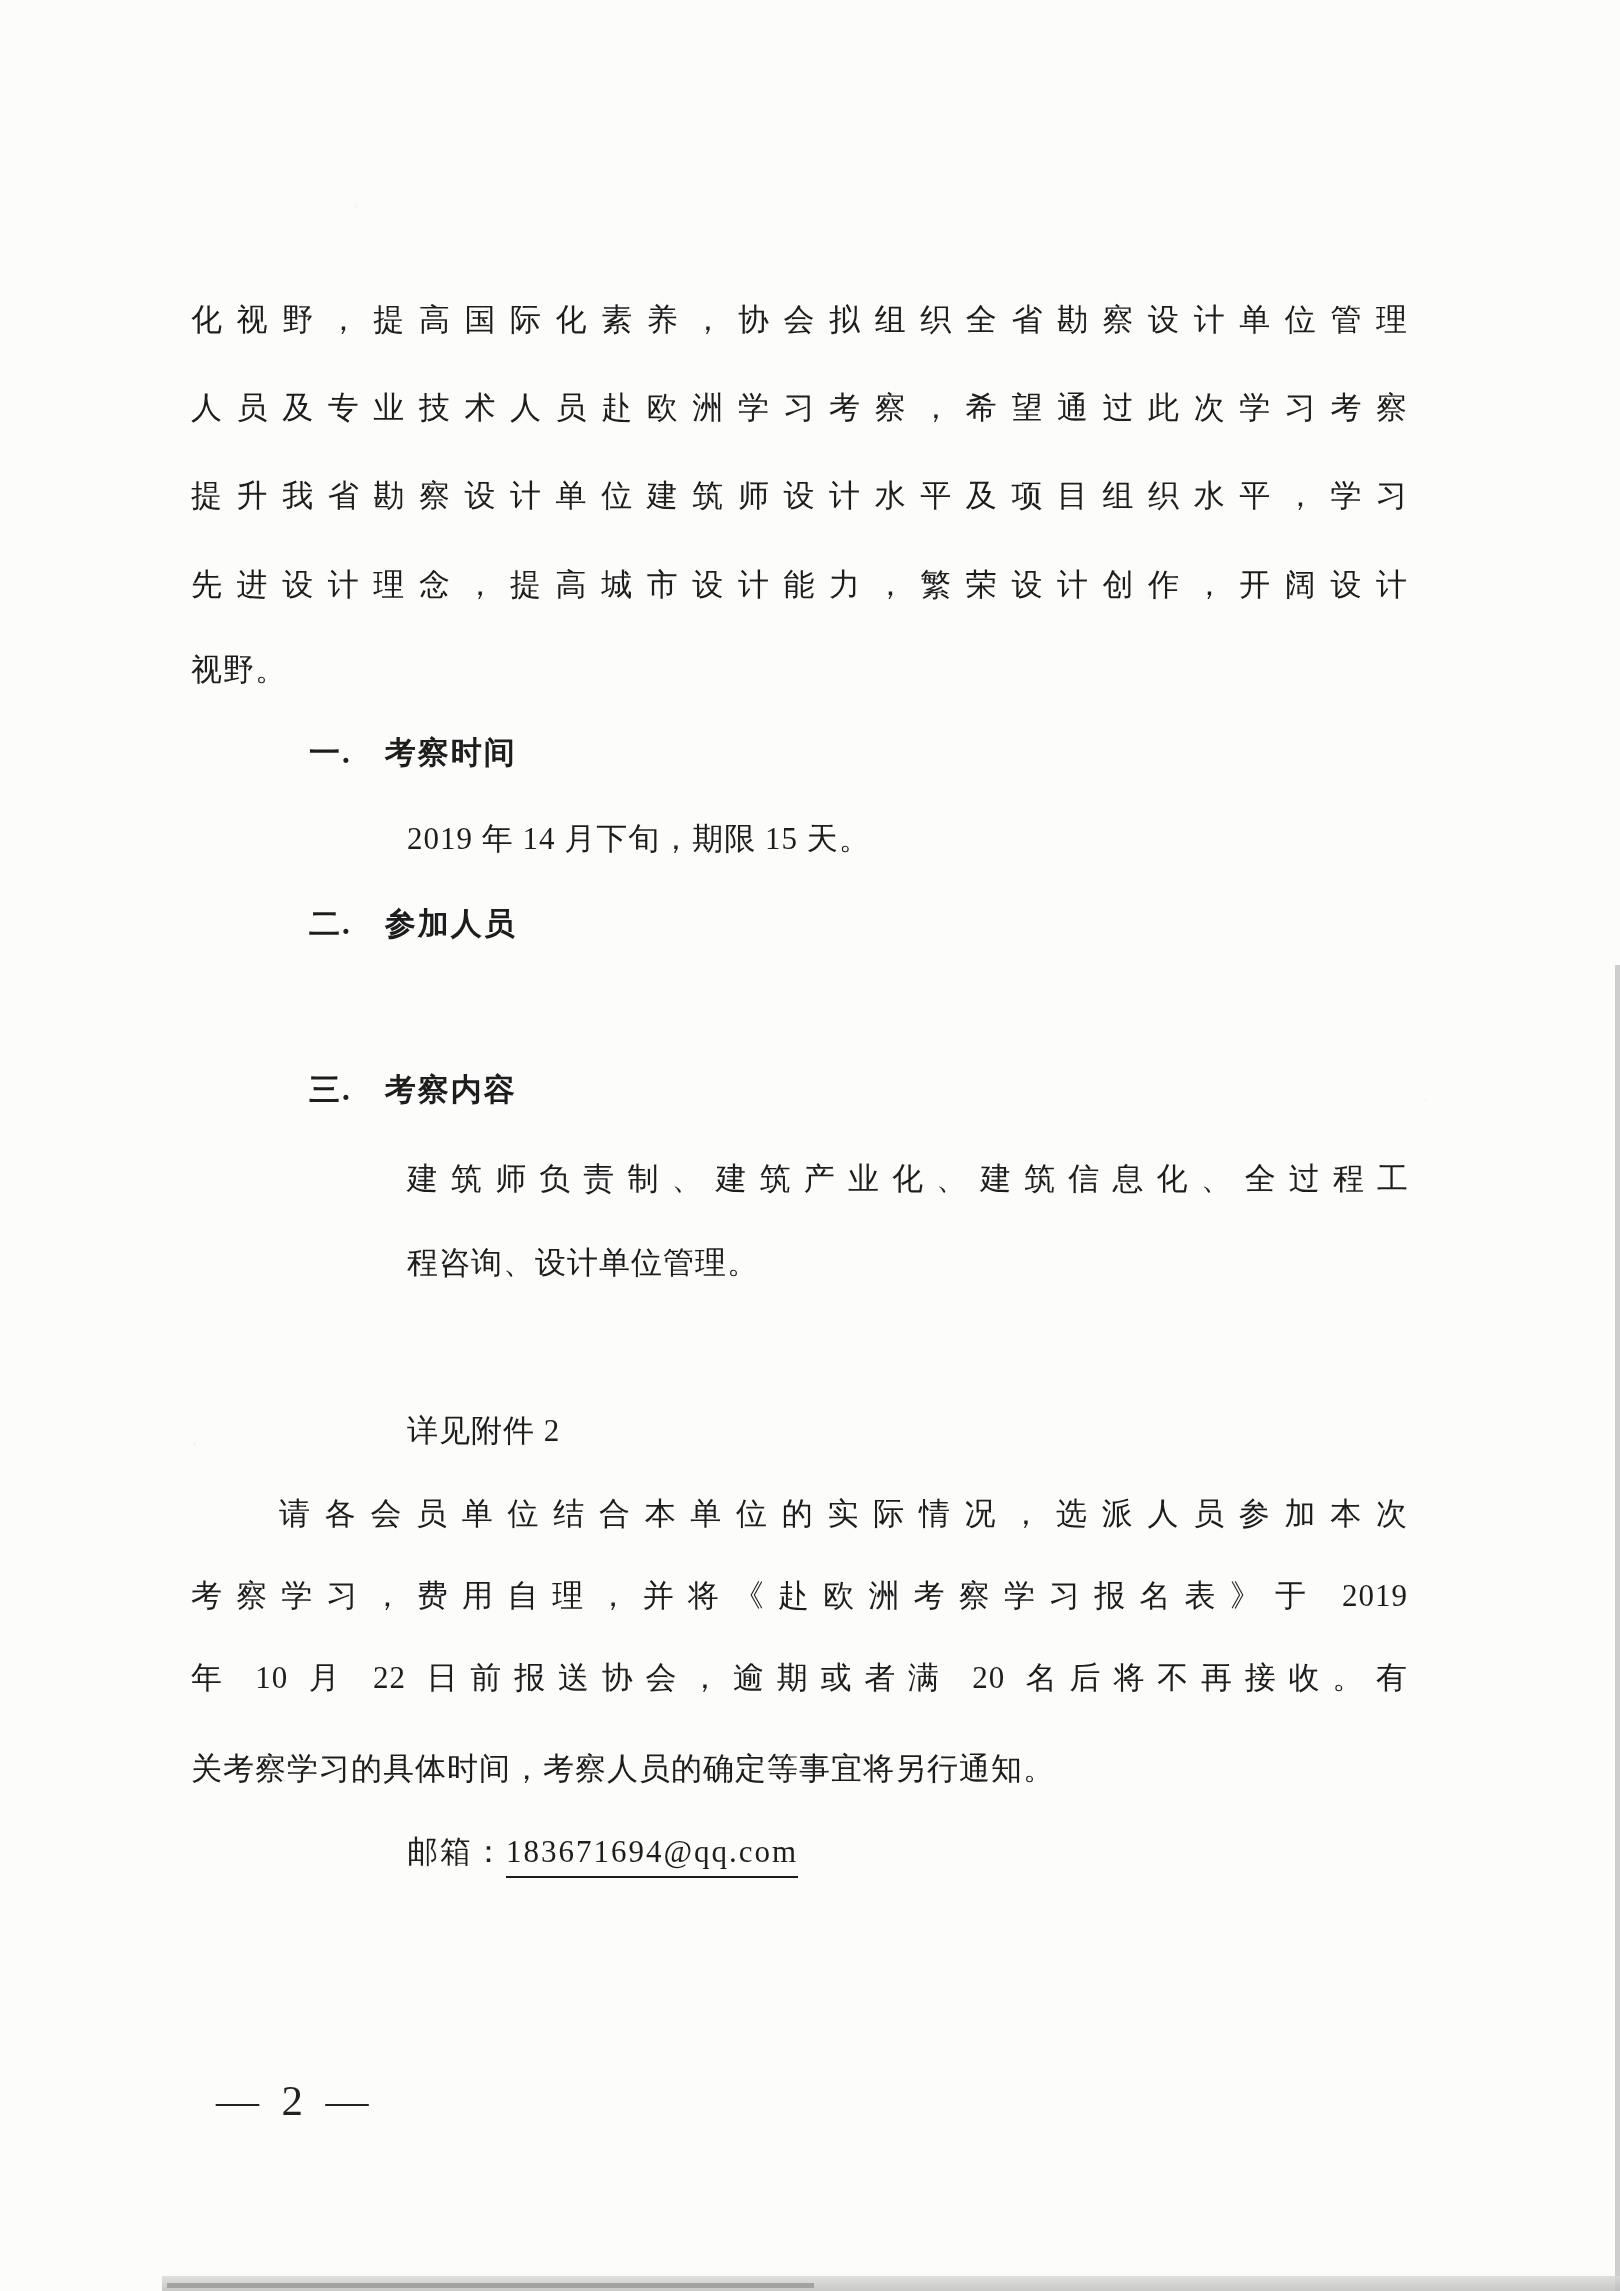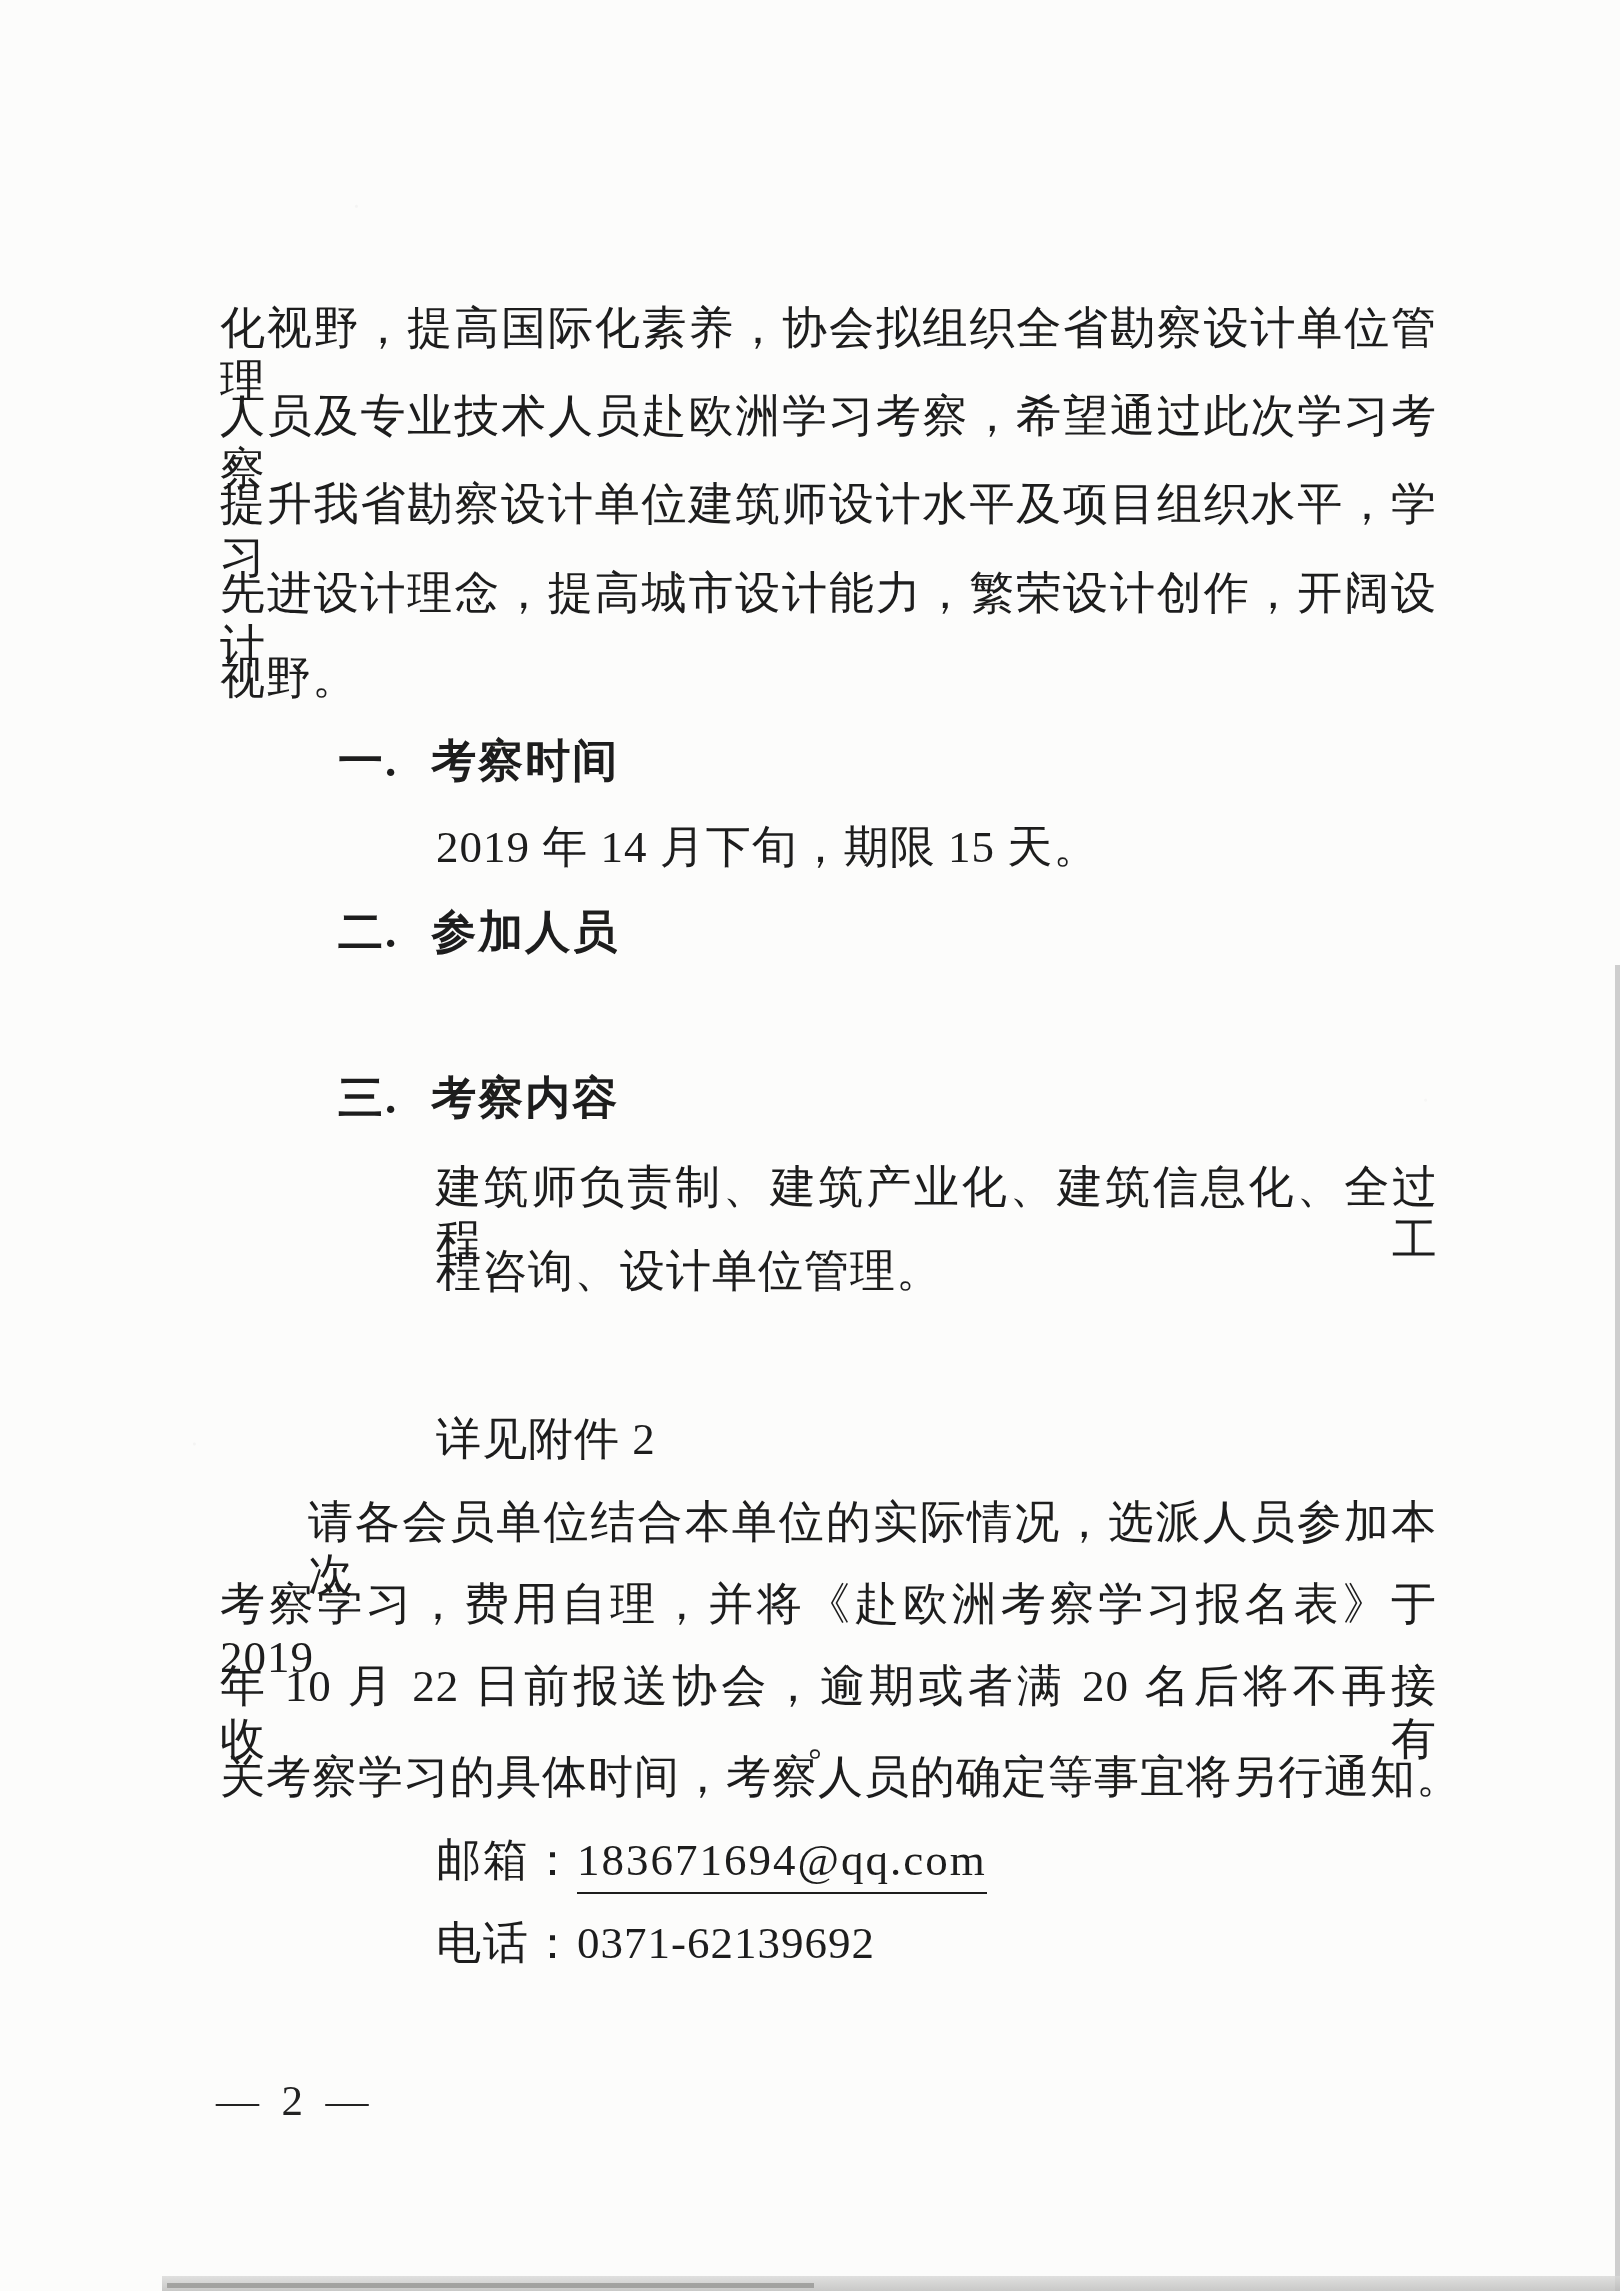--- a/index.html
+++ b/index.html
@@ -15,26 +15,25 @@
     position:absolute;inset:0;
     background:
       radial-gradient(circle at 22% 9%, rgba(0,0,0,0.03) 0 1px, transparent 2px),
       radial-gradient(circle at 71% 26%, rgba(0,0,0,0.03) 0 1px, transparent 2px),
       radial-gradient(circle at 12% 63%, rgba(0,0,0,0.03) 0 1px, transparent 2px),
       radial-gradient(circle at 88% 48%, rgba(0,0,0,0.025) 0 1px, transparent 2px),
       #fcfcfb;
   }
   .line{
     position:absolute;
-    font-size:45px;
+    font-size:31px;
     line-height:1.18;
     letter-spacing:1px;
     white-space:nowrap;
     color:#1d1d1d;
-    margin-left:29px;
   }
   .fill{
     white-space:normal;
     text-align:justify;
     text-align-last:justify;
     text-justify:inter-character;
   }
   .heading{
     font-weight:bold;
     letter-spacing:2px;
@@ -88,23 +87,20 @@
   <div class="line" style="top:1413px;left:407px;">详见附件 2</div>
 
   <div class="line fill" style="top:1496px;left:279px;width:1129px;">请各会员单位结合本单位的实际情况，选派人员参加本次</div>
   <div class="line fill" style="top:1578px;left:191px;width:1217px;">考察学习，费用自理，并将《赴欧洲考察学习报名表》于 2019</div>
   <div class="line fill" style="top:1660px;left:191px;width:1217px;">年 10 月 22 日前报送协会，逾期或者满 20 名后将不再接收。有</div>
   <div class="line" style="top:1751px;left:191px;">关考察学习的具体时间，考察人员的确定等事宜将另行通知。</div>
 
   <div class="line" style="top:1834px;left:407px;">
     <span class="contact-label">邮箱：</span><span class="underline">183671694@qq.com</span>
   </div>
-  <div class="line" style="top:1917px;left:407px;">
-    <span class="contact-label">电话：</span><span>0371-62139692</span>
-  </div>
 
   <div class="pagenum">— 2 —</div>
 
   <div class="artifact right-edge"></div>
   <div class="artifact bottom-band"></div>
   <div class="artifact bottom-line"></div>
 
 </div>
 
 

